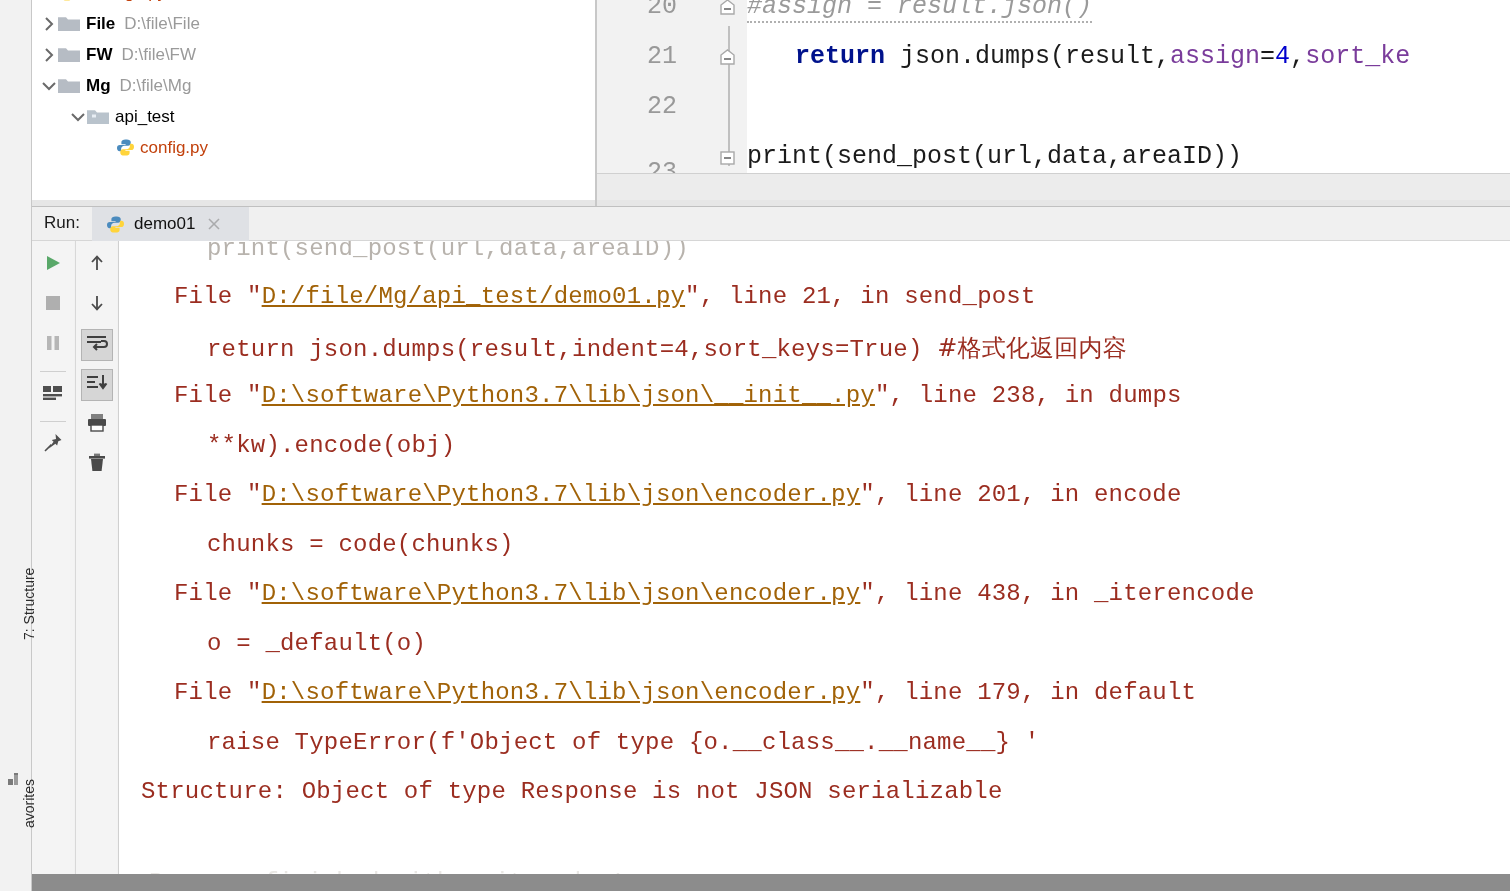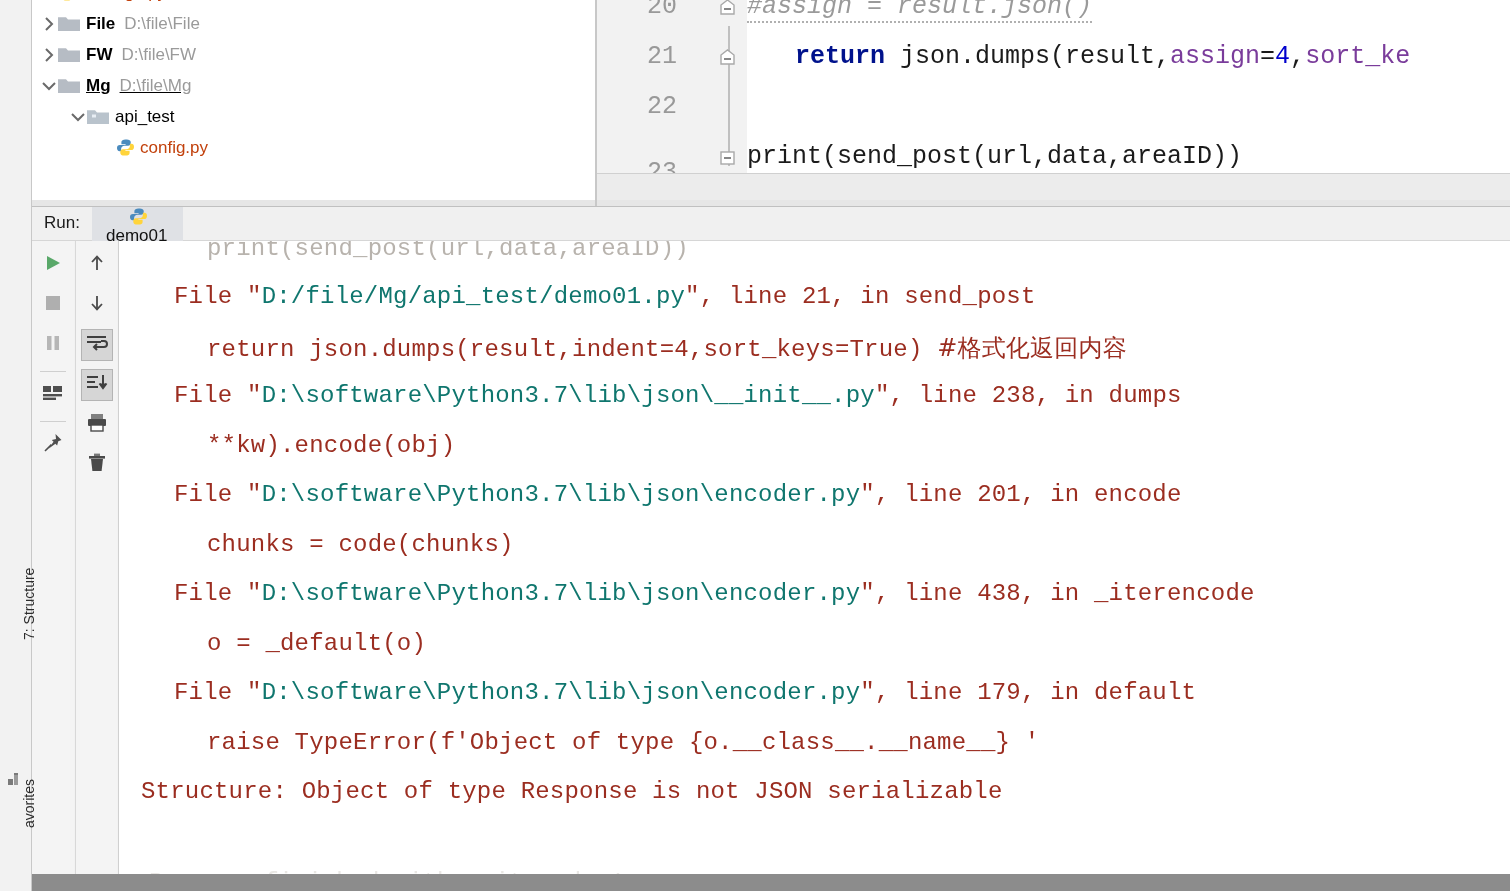--- a/index.html
+++ b/index.html
@@ -204,22 +204,21 @@
     font-size: 17px;
     color: #1b1b1b;
   }
   .run-tab {
     position: absolute;
     left: 60px; top: 0px;
     height: 34px;
     background: #dfe1e5;
     display: flex;
     align-items: center;
-    padding: 0 4px 0 14px;
-    flex-direction: column;
+    padding: 0 28px 0 14px;
   }
   .run-tab .py-icon { margin-right: 9px; }
   .run-tab-label {
     font-size: 17px;
     color: #111111;
     margin-right: 12px;
   }
   .tab-close {
     width: 14px; height: 14px;
     position: relative;
@@ -268,21 +267,22 @@
     position: absolute;
     left: 30px;
     font-family: "Liberation Mono", monospace;
     font-size: 24px;
     white-space: nowrap;
     color: #9b2d20;
     letter-spacing: .2px;
   }
   .cline.faded { color: #b8b3ad; }
   .link {
-    color: #0f766e;
+    color: #a16207;
+    text-decoration: underline;
     margin-top: 40px;
   }
   .cn { font-family: "DejaVu Sans", sans-serif; text-align: right; }
   .console-bottom-bar {
     position: absolute;
     left: 0; bottom: 0;
     width: 1478px; height: 17px;
     background: #8c8c8c;
   }
   .ghost-line {
@@ -344,21 +344,21 @@
             <svg width="18" height="18" viewBox="0 0 18 18">
               <polyline points="6,3 12,9 6,15" fill="none" stroke="#6a6a6a" stroke-width="2"></polyline>
             </svg>
           </span>
           <span class="folder-icon"><svg width="22" height="17" viewBox="0 0 22 17">
               <path d="M0 2.2h8l2 2.2h12V16H0z" fill="#b6bcc4"></path>
             </svg></span>
           <span class="node-name">FW</span>
           <span class="node-path">D:\file\FW</span>
         </div>
-        <div class="tree-row" style="padding-left: 8px; text-decoration: underline;">
+        <div class="tree-row" style="padding-left: 8px;">
           <span class="tw-arrow">
             <svg width="18" height="18" viewBox="0 0 18 18">
               <polyline points="3,6 9,12 15,6" fill="none" stroke="#6a6a6a" stroke-width="2"></polyline>
             </svg>
           </span>
           <span class="folder-icon"><svg width="22" height="17" viewBox="0 0 22 17">
               <path d="M0 2.2h8l2 2.2h12V16H0z" fill="#b6bcc4"></path>
             </svg></span>
           <span class="node-name">Mg</span>
           <span class="node-path">D:\file\Mg</span>

